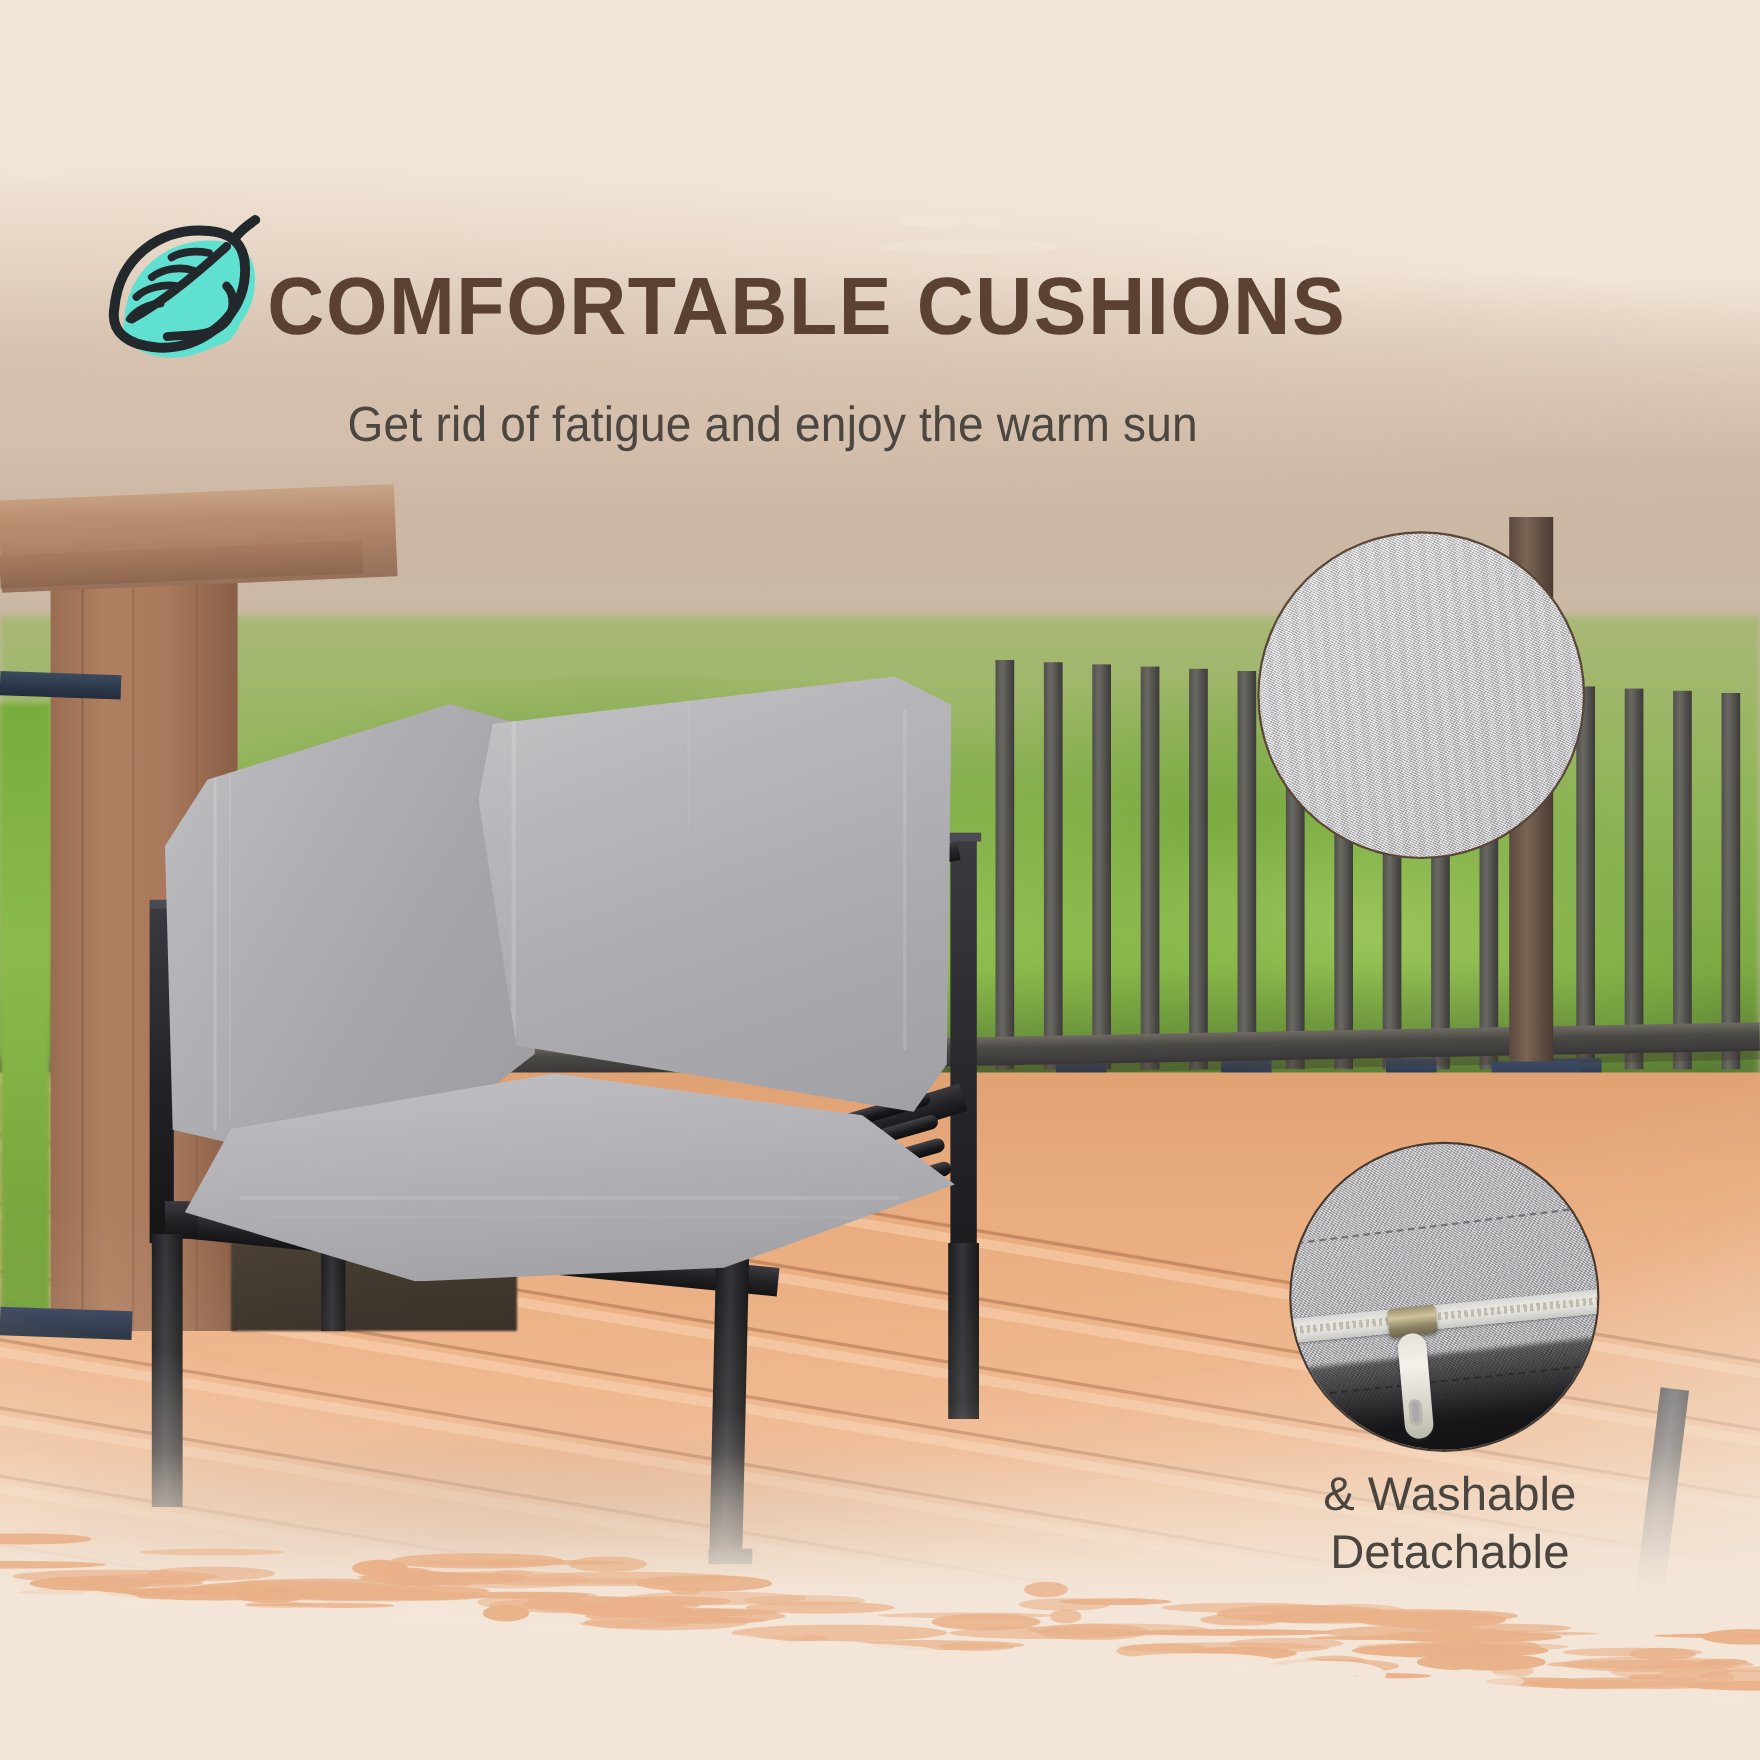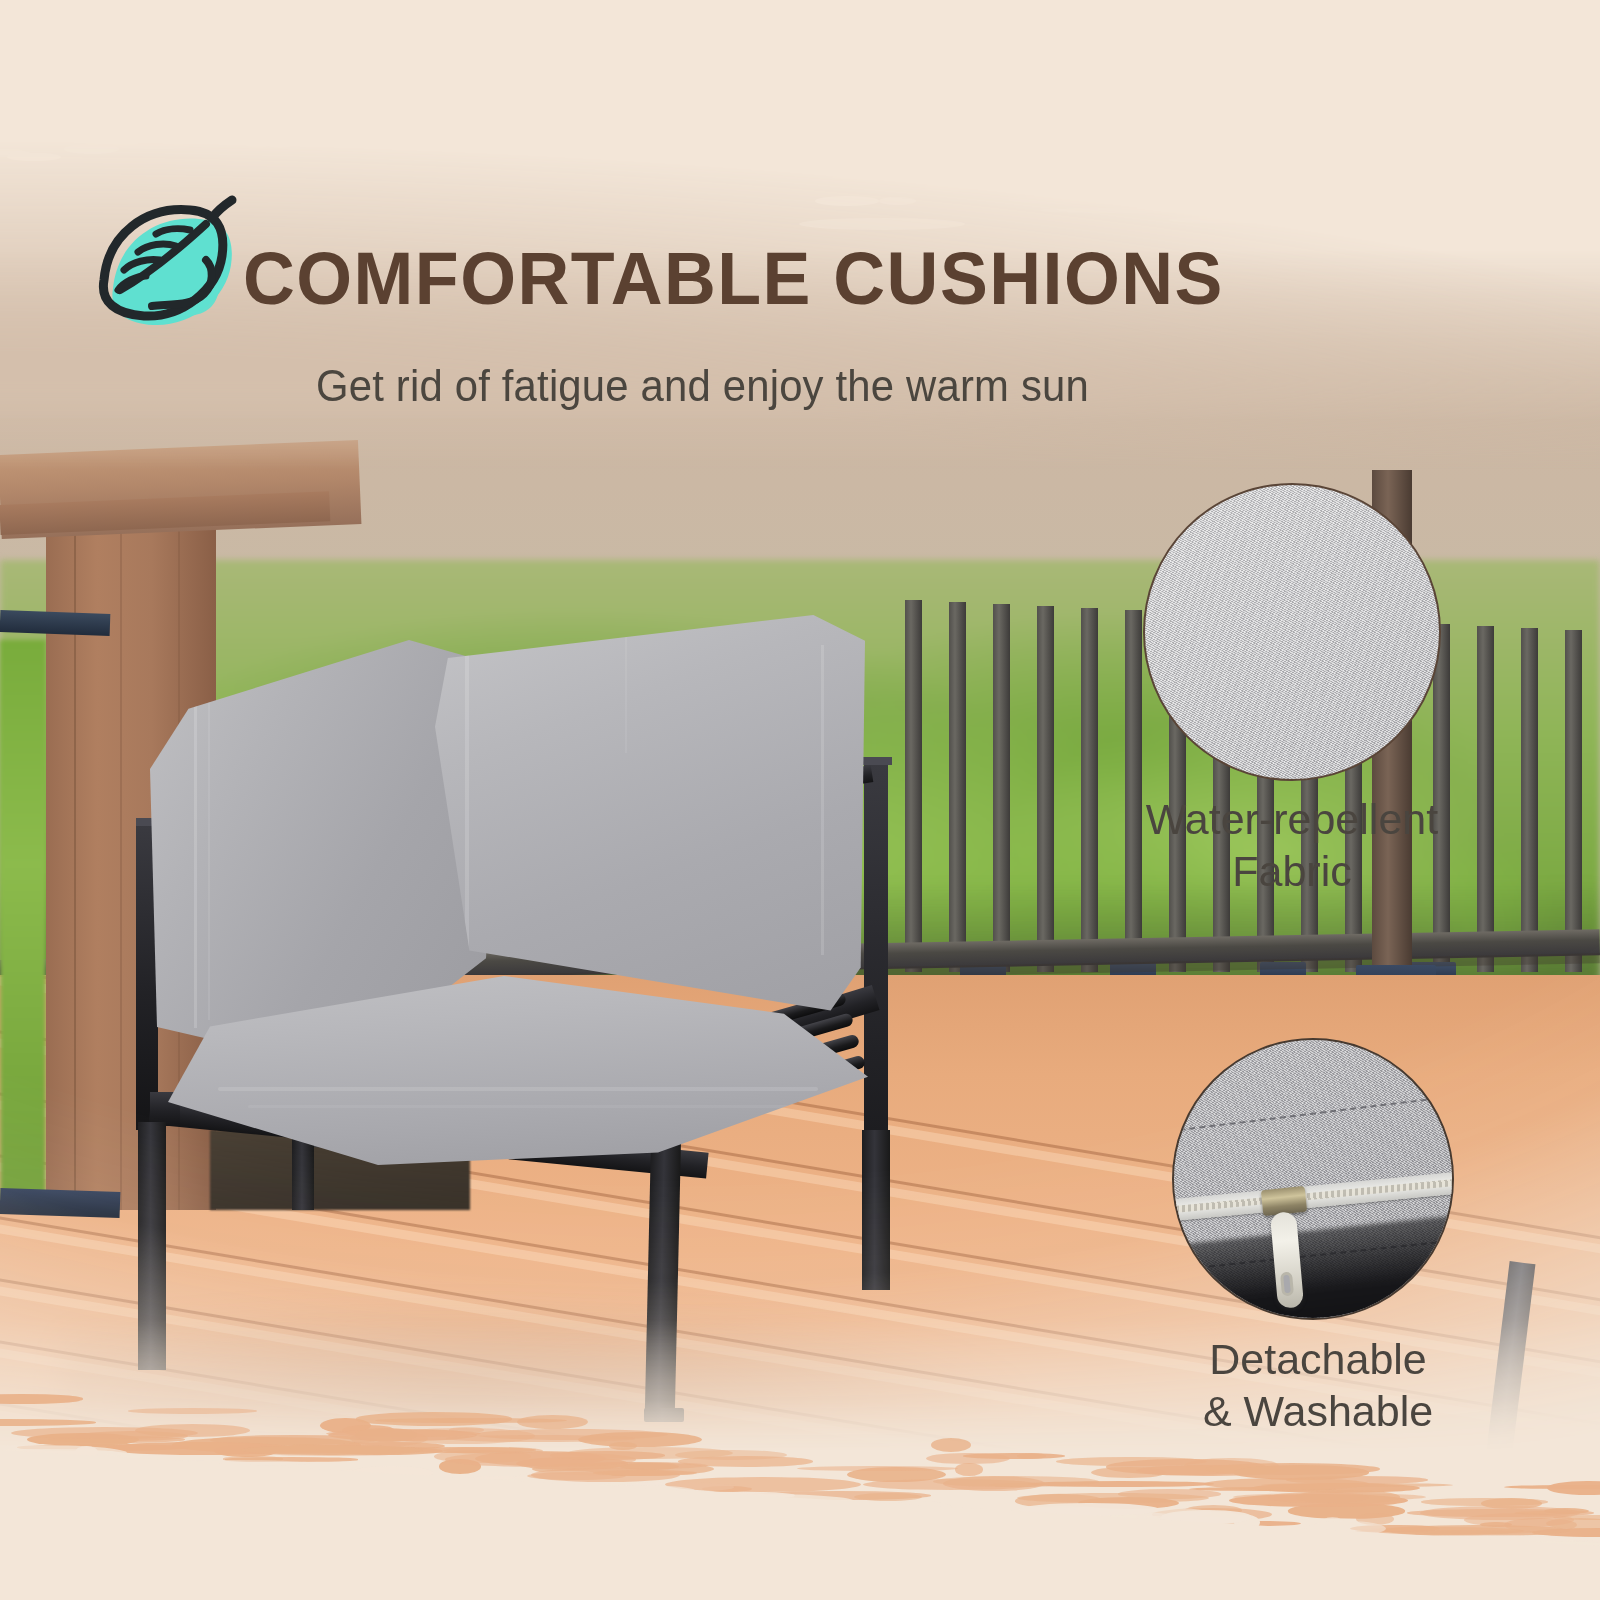--- a/index.html
+++ b/index.html
@@ -1038,23 +1038,19 @@
       <path d="M90 52 C78 48 62 50 52 58" fill="none" stroke="#22282b" stroke-width="7" stroke-linecap="round"></path>
       <path d="M74 66 C62 64 46 68 38 76" fill="none" stroke="#22282b" stroke-width="7" stroke-linecap="round"></path>
       <path d="M60 82 C50 82 38 88 32 96" fill="none" stroke="#22282b" stroke-width="7" stroke-linecap="round"></path>
       <path d="M66 112 C86 110 106 112 118 100 C128 90 128 74 120 66" fill="none" stroke="#22282b" stroke-width="8" stroke-linecap="round" stroke-linejoin="round"></path>
     </g>
   </svg>
 
   <div class="headline">COMFORTABLE CUSHIONS</div>
   <div class="subhead">Get rid of fatigue and enjoy the warm sun</div>
 
-  <div class="callout-label" id="label-fabric">
-    <div>Water-repellent</div>
-    <div>Fabric</div>
+
+  <div class="callout-label" id="label-zip">
+    <div>&amp; Washable</div>
+    <div>Detachable</div>
   </div>
 
-  <div class="callout-label" id="label-zip">
-    <div>Detachable</div>
-    <div>&amp; Washable</div>
-  </div>
-
 </div>
 
 </body></html>

